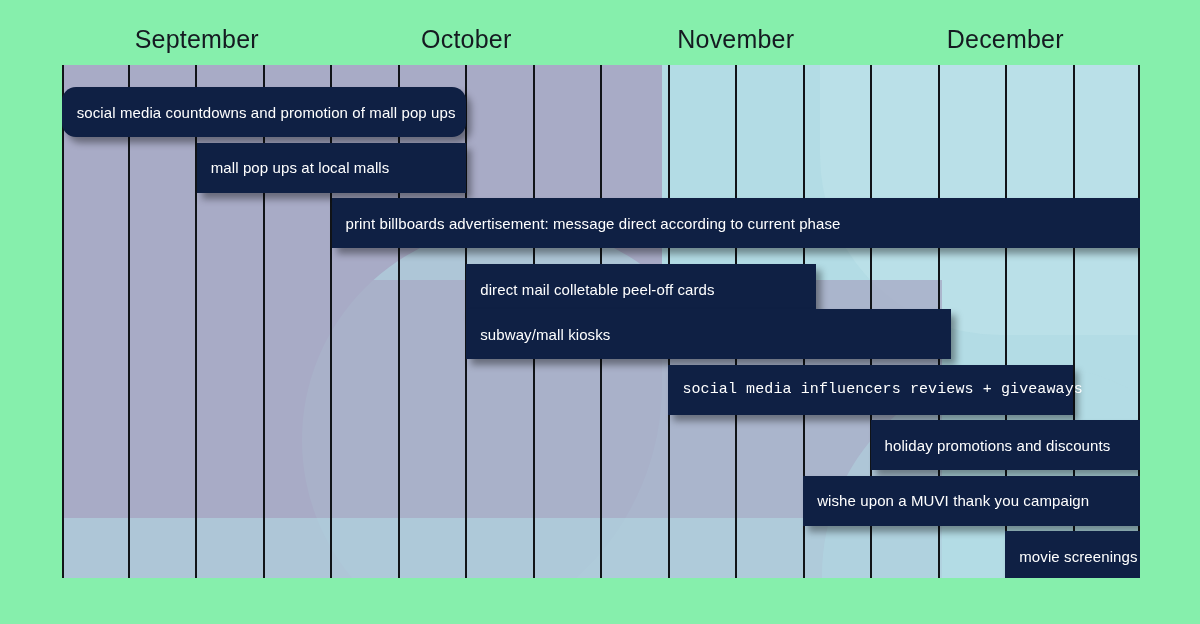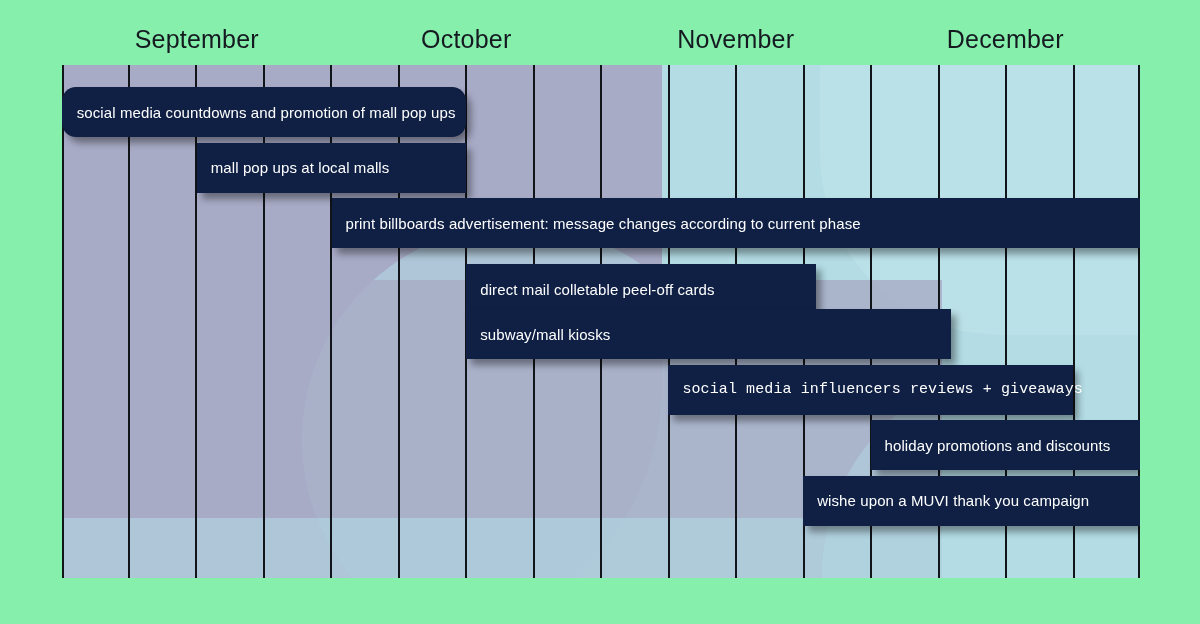--- a/index.html
+++ b/index.html
@@ -194,33 +194,36 @@
     <div class="plot-border"></div>
 
     <div class="bars">
         <div class="bar align-left" style="left: 0px; width: 404.25px; top: 22px;">
           <span class="bar-label">social media countdowns and promotion of mall pop ups</span>
         </div>
         <div class="bar" style="left: 134.75px; width: 269.5px; top: 77.5px;">
           <span class="bar-label">mall pop ups at local malls</span>
         </div>
         <div class="bar" style="left: 269.5px; width: 808.5px; top: 133px;">
-          <span class="bar-label">print billboards advertisement: message changes according to current phase</span>
+          <span class="bar-label">print billboards advertisement: message direct according to current phase</span>
         </div>
         <div class="bar" style="left: 404.25px; width: 350px; top: 199px;">
           <span class="bar-label">direct mail colletable peel-off cards</span>
         </div>
         <div class="bar" style="left: 404.25px; width: 485px; top: 244px;">
           <span class="bar-label">subway/mall kiosks</span>
         </div>
         <div class="bar" style="left: 606.375px; width: 404.25px; top: 299.5px; font-family: Liberation Mono, monospace;">
           <span class="bar-label">social media influencers reviews + giveaways</span>
         </div>
         <div class="bar" style="left: 808.5px; width: 269.5px; top: 355px;">
           <span class="bar-label">holiday promotions and discounts</span>
         </div>
         <div class="bar" style="left: 741.125px; width: 336.875px; top: 410.5px;">
           <span class="bar-label">wishe upon a MUVI thank you campaign</span>
         </div>
+        <div class="bar" style="left: 943.25px; width: 134.75px; top: 466px;">
+          <span class="bar-label">movie screenings</span>
+        </div>
       </div>
   </div>
 
 </div>
 
 </body></html>

